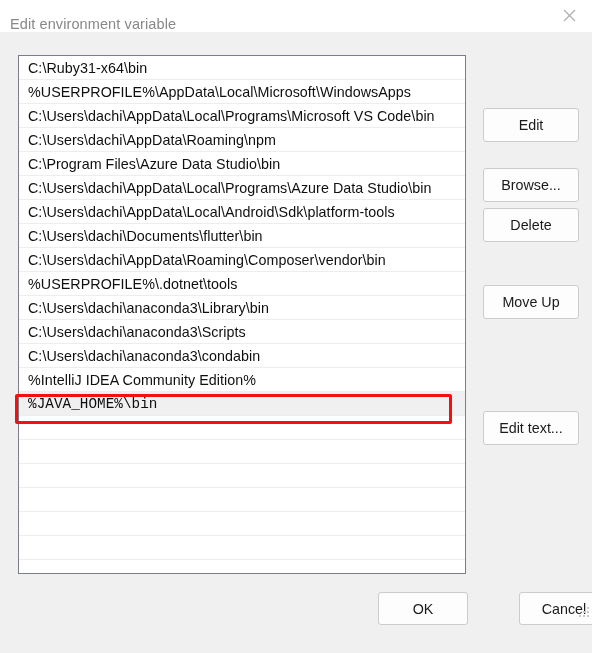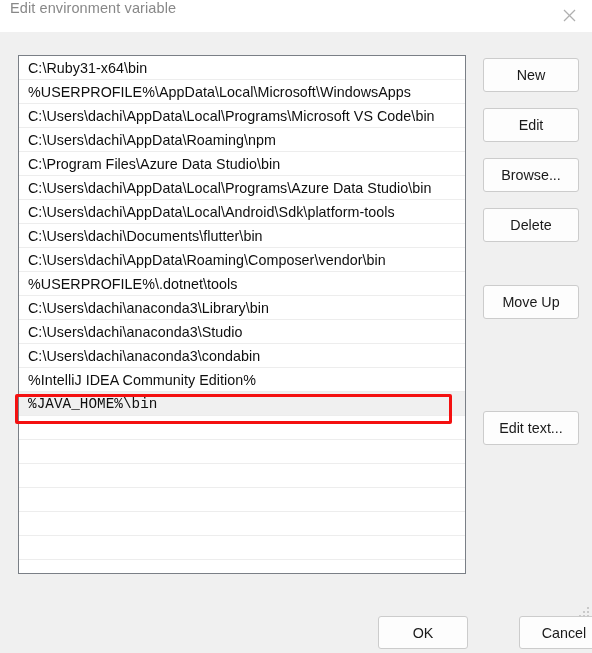--- a/index.html
+++ b/index.html
@@ -15,21 +15,21 @@
     position: relative;
   }
 
   
   .titlebar {
     position: absolute;
     left: 0; top: 0;
     width: 592px; height: 32px;
     background: #ffffff;
     display: flex;
-    align-items: flex-start;
+    align-items: flex-end;
   }
   .titlebar-text {
     margin-left: 10px;
     font-size: 14.5px;
     color: #888888;
     letter-spacing: 0.1px;
     white-space: nowrap;
   }
   .titlebar-close {
     position: absolute;
@@ -112,29 +112,29 @@
     white-space: nowrap;
   }
   .side-btn {
     left: 483px;
     width: 96px;
     height: 34px;
   }
 
   #btn-new        { top: 26px; }
   #btn-edit       { top: 76px; }
-  #btn-browse     { top: 126px; }
+  #btn-browse     { top: 136px; }
   #btn-delete     { top: 176px; }
   #btn-moveup     { top: 253px; }
   #btn-movedown   { top: 303px; }
   #btn-edittext   { top: 379px; }
 
   
   .bottom-btn {
-    top: 584px;
+    top: 560px;
     width: 90px;
     height: 33px;
   }
   #btn-ok     { left: 378px; }
   #btn-cancel { left: 486px; margin-left: 33px; }
 
   
   .resize-grip {
     position: absolute;
     right: 3px;
@@ -172,35 +172,34 @@
       <div class="list-row">%USERPROFILE%\AppData\Local\Microsoft\WindowsApps</div>
       <div class="list-row">C:\Users\dachi\AppData\Local\Programs\Microsoft VS Code\bin</div>
       <div class="list-row">C:\Users\dachi\AppData\Roaming\npm</div>
       <div class="list-row">C:\Program Files\Azure Data Studio\bin</div>
       <div class="list-row">C:\Users\dachi\AppData\Local\Programs\Azure Data Studio\bin</div>
       <div class="list-row">C:\Users\dachi\AppData\Local\Android\Sdk\platform-tools</div>
       <div class="list-row">C:\Users\dachi\Documents\flutter\bin</div>
       <div class="list-row">C:\Users\dachi\AppData\Roaming\Composer\vendor\bin</div>
       <div class="list-row">%USERPROFILE%\.dotnet\tools</div>
       <div class="list-row">C:\Users\dachi\anaconda3\Library\bin</div>
-      <div class="list-row">C:\Users\dachi\anaconda3\Studio</div>
+      <div class="list-row">C:\Users\dachi\anaconda3\Scripts</div>
       <div class="list-row">C:\Users\dachi\anaconda3\condabin</div>
       <div class="list-row">%IntelliJ IDEA Community Edition%</div>
       <div class="list-row selected">%JAVA_HOME%\bin</div>
       <div class="list-row empty"></div>
       <div class="list-row empty"></div>
       <div class="list-row empty"></div>
       <div class="list-row empty"></div>
       <div class="list-row empty"></div>
       <div class="list-row empty"></div>
     </div>
 
   <div class="annotation-box" style="border-color: rgb(244, 16, 16);"></div>
 
-  <button class="btn side-btn" id="btn-new">New</button>
   <button class="btn side-btn" id="btn-edit">Edit</button>
   <button class="btn side-btn" id="btn-browse">Browse...</button>
   <button class="btn side-btn" id="btn-delete">Delete</button>
   <button class="btn side-btn" id="btn-moveup">Move Up</button>
   <button class="btn side-btn" id="btn-edittext">Edit text...</button>
 
   <button class="btn bottom-btn" id="btn-ok">OK</button>
   <button class="btn bottom-btn" id="btn-cancel">Cancel</button>
 
   <div class="resize-grip">

